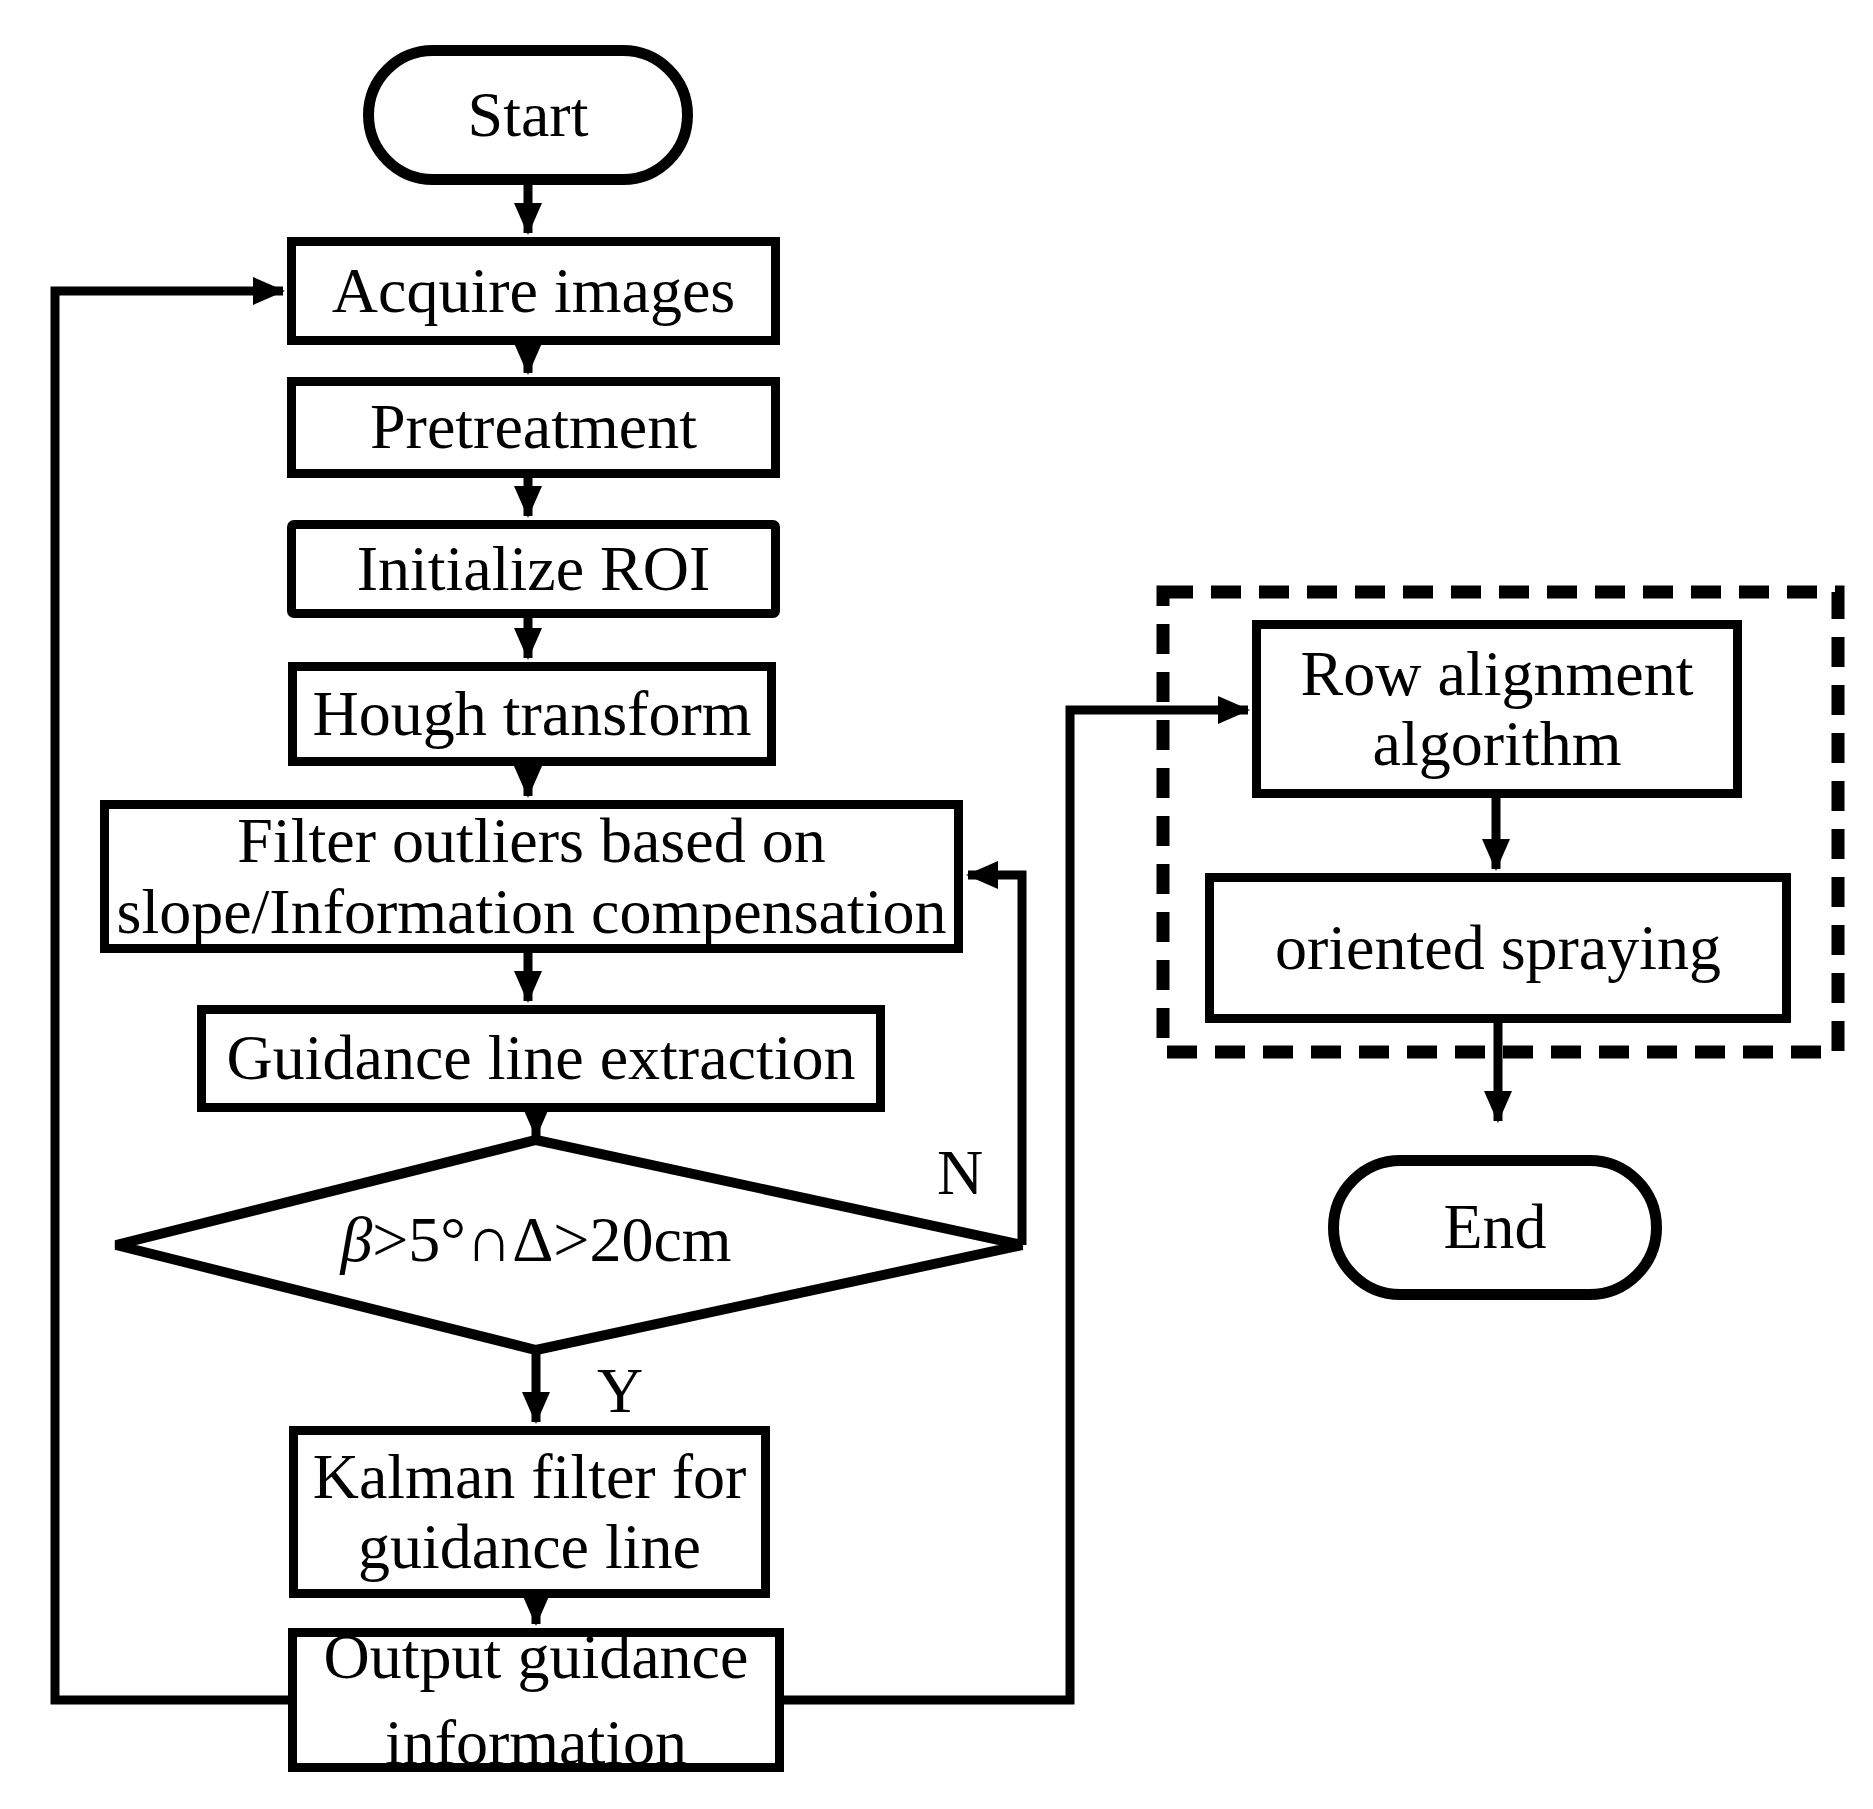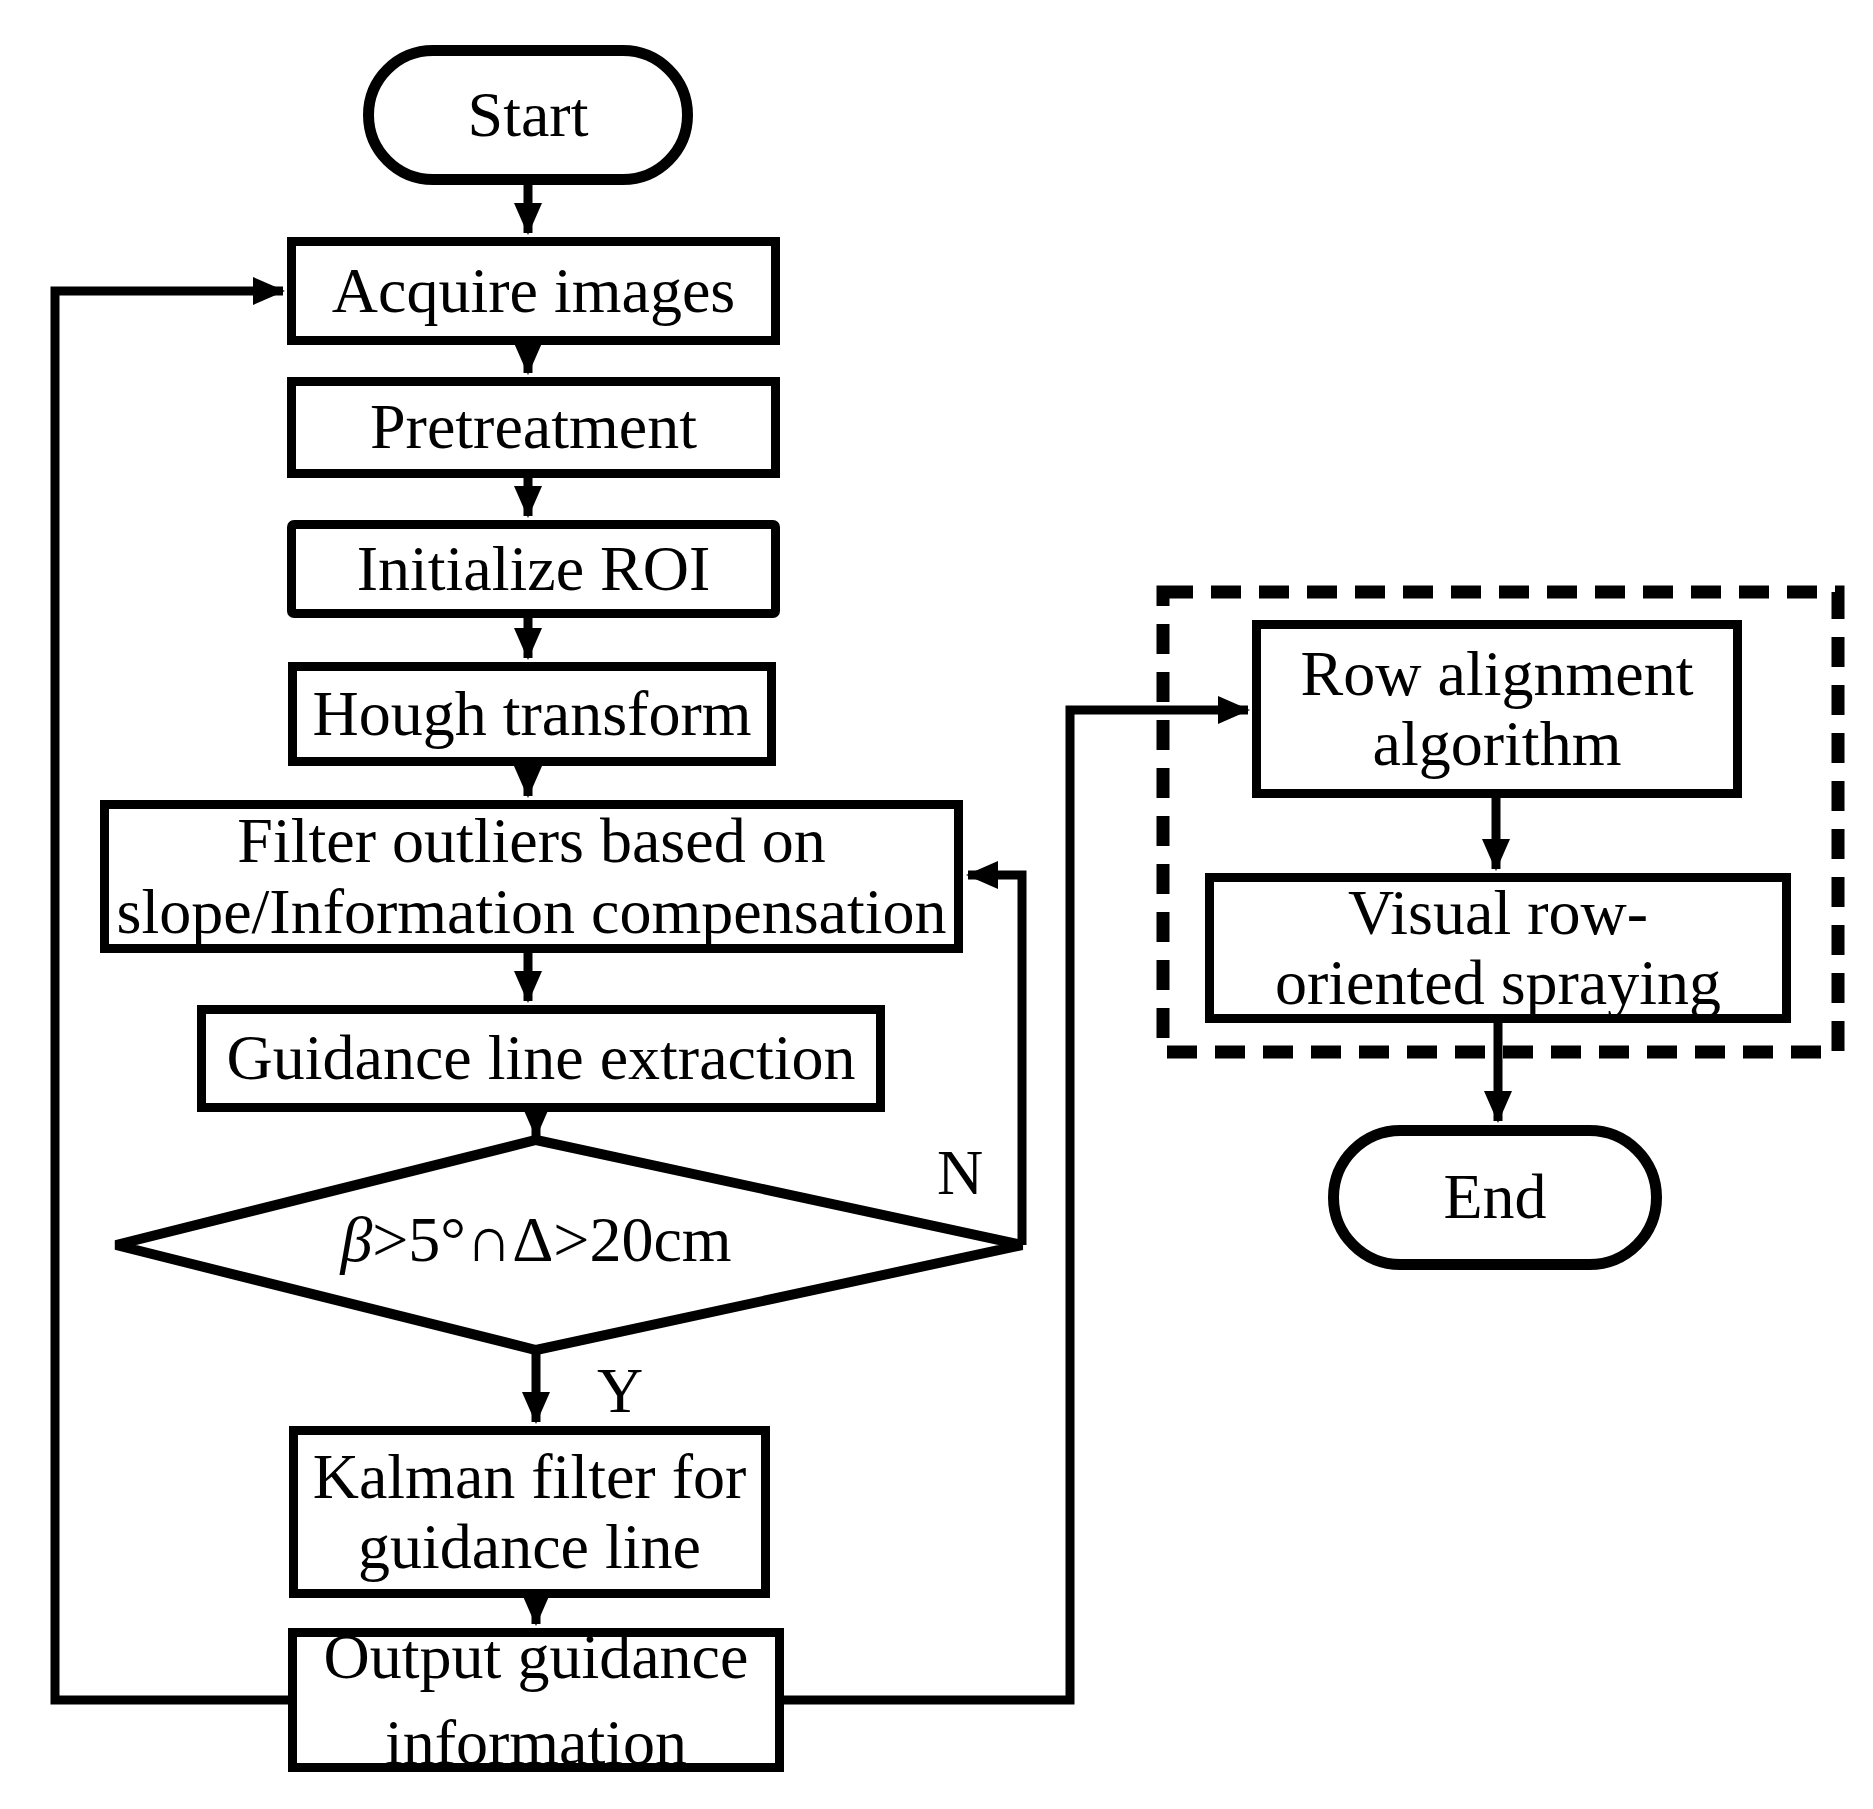--- a/index.html
+++ b/index.html
@@ -58,21 +58,21 @@
   #n-acquire { left: 287px;  top: 237px;  width: 493px; height: 108px; }
   #n-pretreat{ left: 287px;  top: 377px;  width: 493px; height: 101px; }
   #n-initroi { left: 287px;  top: 520px;  width: 493px; height: 98px; border-radius: 7px;  }
   #n-hough   { left: 288px;  top: 662px;  width: 488px; height: 104px; }
   #n-filter  { left: 100px;  top: 800px;  width: 863px; height: 153px; }
   #n-guide   { left: 197px;  top: 1005px; width: 688px; height: 107px; }
   #n-kalman  { left: 289px;  top: 1426px; width: 481px; height: 172px; }
   #n-output  { left: 288px;  top: 1628px; width: 496px; height: 144px; gap: 16px; }
   #n-row     { left: 1252px; top: 620px;  width: 490px; height: 178px; }
   #n-visual  { left: 1205px; top: 873px;  width: 586px; height: 150px; }
-  #n-end     { left: 1328px; top: 1125px; width: 334px; height: 145px; }
+  #n-end     { left: 1328px; top: 1155px; width: 334px; height: 145px; }
 
   #lbl-decision { left: 226px; top: 1200px; width: 620px; }
   #lbl-yes      { left: 570px; top: 1354px; width: 100px; }
   #lbl-no       { left: 912px; top: 1136px; width: 96px;  }
 </style>
 </head>
 <body>
 
 <div class="canvas">
 
@@ -150,21 +150,20 @@
     <div>Output guidance</div>
     <div>information</div>
   </div>
 
   <div class="node" id="n-row">
     <div>Row alignment</div>
     <div>algorithm</div>
   </div>
 
   <div class="node" id="n-visual">
-    <div>Visual row-</div>
     <div>oriented spraying</div>
   </div>
 
   <div class="node terminal" id="n-end">
     <div>End</div>
   </div>
 
 </div>
 
 </body></html>

